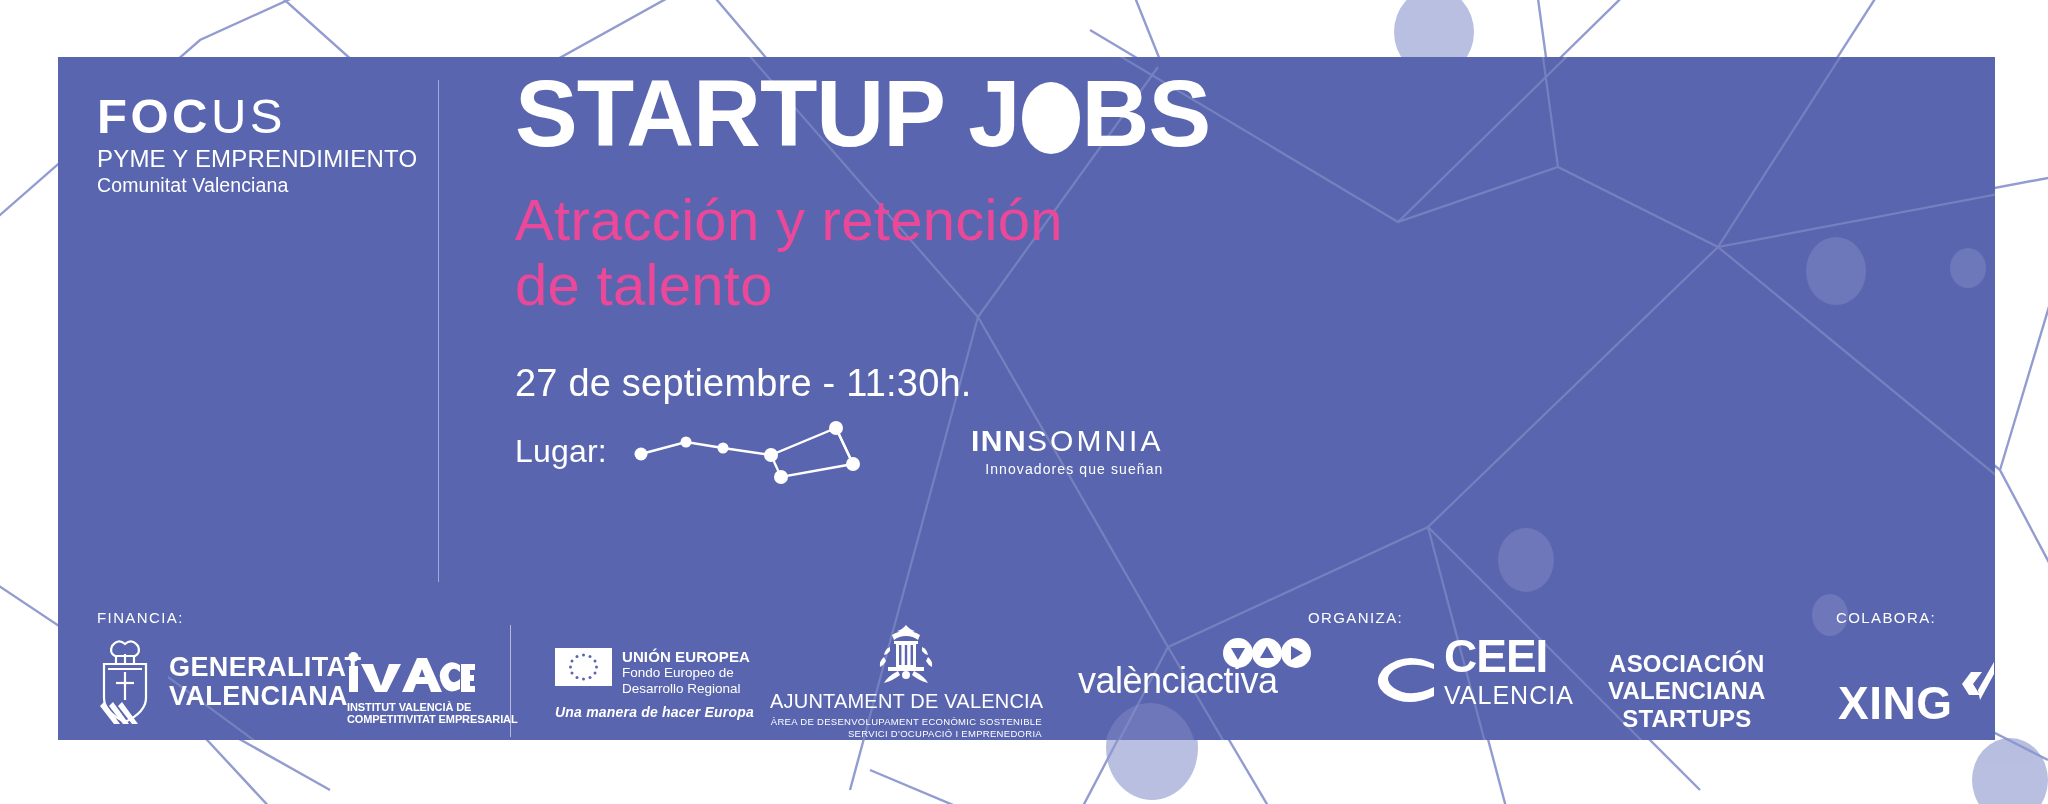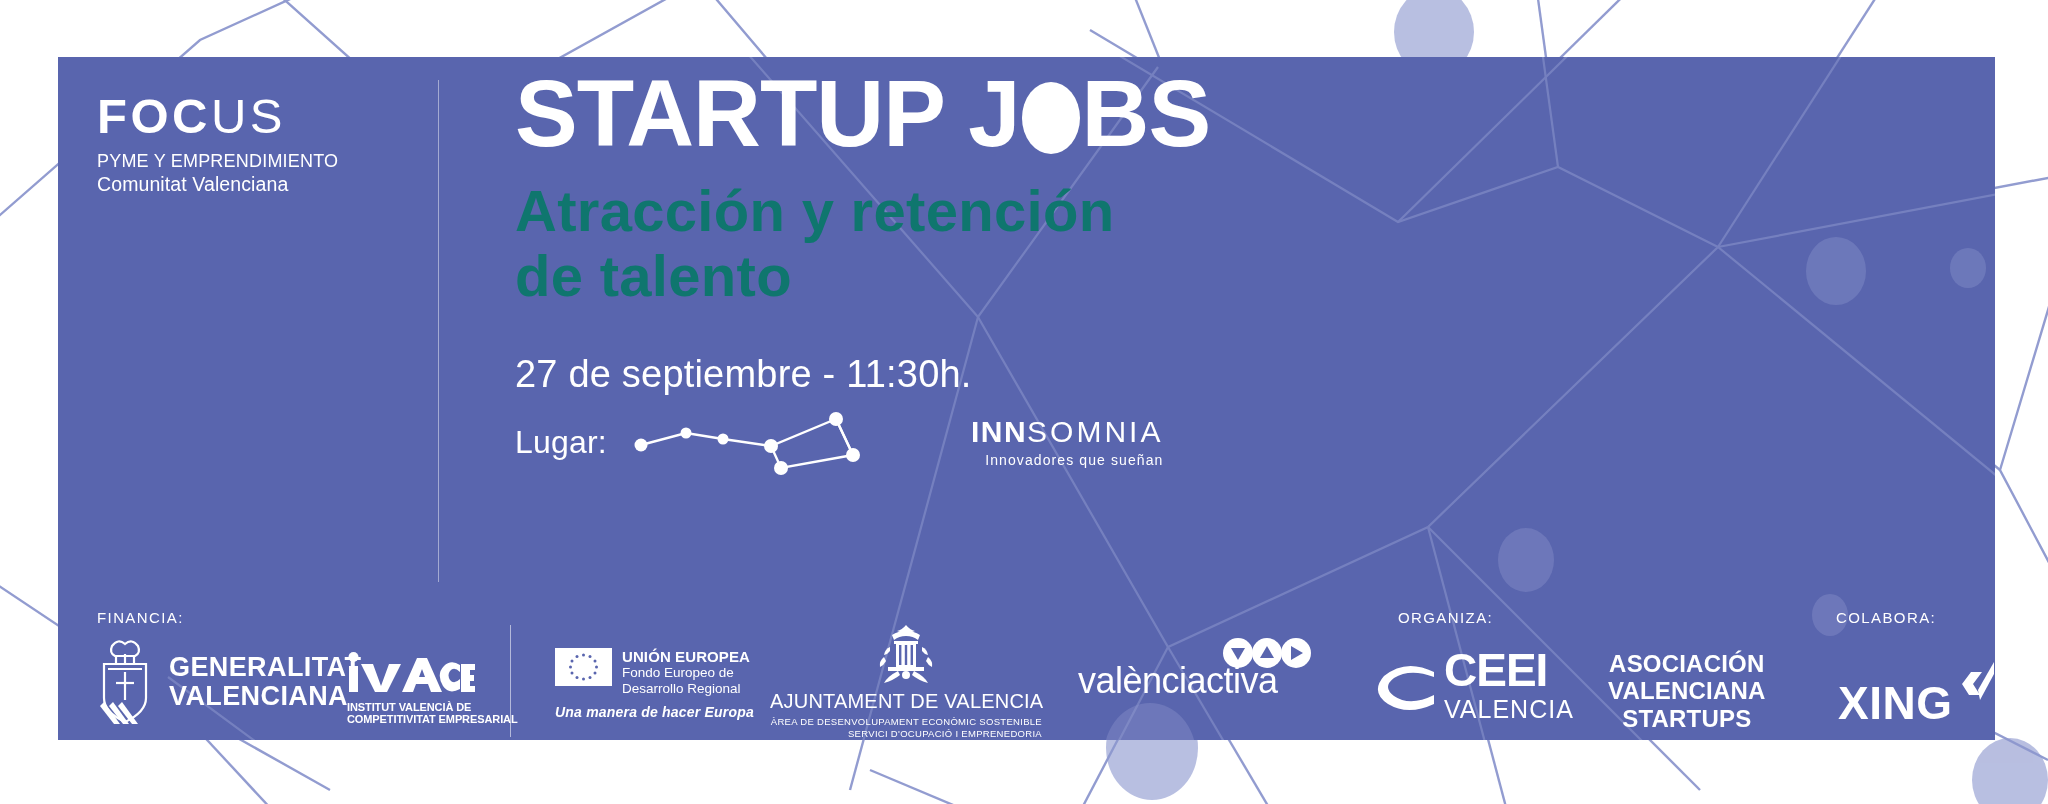--- a/index.html
+++ b/index.html
@@ -23,21 +23,21 @@
 
   
   .focus-block{position:absolute;left:97px;top:92px;width:300px;}
   .focus-word{
     font-size:49px;letter-spacing:3.5px;line-height:1;color:#fff;white-space:nowrap;
     font-family:"Liberation Sans", sans-serif;
   }
   .focus-word .b{font-weight:bold;}
   .focus-word .l{font-weight:300;}
   .focus-sub1{
-    margin-top:10px;font-size:18px;color:#ffffff;letter-spacing:.2px;
+    margin-top:4px;font-size:24px;color:#ffffff;letter-spacing:.2px;
     font-weight:400;white-space:nowrap;
   }
   .focus-sub2{
     margin-top:1px;font-size:19.5px;color:#ffffff;letter-spacing:.1px;
     font-weight:400;white-space:nowrap;
   }
 
   .vdivider{
     position:absolute;left:438px;top:80px;width:1px;height:502px;
     background:rgba(255,255,255,.45);
@@ -47,21 +47,21 @@
   .hero{position:absolute;left:515px;top:66px;}
   .hero-title{
     font-size:94px;font-weight:bold;color:#fff;letter-spacing:-1px;
     line-height:1.02;white-space:nowrap;display:flex;align-items:center;
   }
   .jobs-o{
     display:inline-block;width:58px;height:72px;border-radius:50%;
     background:#fff;margin:0 2px;vertical-align:middle;position:relative;top:4px;
   }
   .hero-sub{
-    margin-top:17px;font-size:58px;font-weight:700;color:#0f766e;line-height:1.12;
+    margin-top:26px;font-size:58px;font-weight:400;color:#ec4899;line-height:1.12;
     letter-spacing:.3px;white-space:nowrap;
   }
   .hero-date{
     margin-top:44px;font-size:38px;font-weight:300;color:#fff;letter-spacing:.2px;
     white-space:nowrap;
   }
   .hero-place{
     margin-top:12px;display:flex;align-items:center;gap:0px;
   }
   .lugar-label{font-size:32px;font-weight:300;color:#fff;letter-spacing:.2px;}
@@ -213,21 +213,21 @@
         </svg>
         <span class="inn-text">
           <span class="inn-main"><span class="bold">INN</span><span class="light">SOMNIA</span></span>
           <div class="inn-tag">Innovadores que sueñan</div>
         </span>
       </span>
     </div>
   </div>
 
   <div class="foot-label" style="left:97px;top:609px;">FINANCIA:</div>
-  <div class="foot-label" style="left:1398px;top:609px;">ORGANIZA:</div>
+  <div class="foot-label" style="left:1308px;top:609px;">ORGANIZA:</div>
   <div class="foot-label" style="left:1836px;top:609px;">COLABORA:</div>
 
   <div style="position:absolute;left:94px;top:636px;display:flex;align-items:center;">
     <svg width="62" height="92" viewBox="0 0 62 92">
       <g fill="none" stroke="#fff" stroke-width="2.2">
         <path d="M10 28 L10 62 Q10 76 31 86 Q52 76 52 62 L52 28 Z"></path>
         <path d="M14 33 L48 33"></path>
         <path d="M31 36 L31 64"></path>
         <path d="M22 47 L40 47"></path>
         <path d="M18 10 q6 -8 13 -2 q7 -6 13 2 q3 7 -3 10 l-20 0 q-6 -3 -3 -10 z"></path>
@@ -326,21 +326,21 @@
         <path d="M8 10 L22 10 L15 22 Z" fill="#5965AE"></path>
         <circle cx="44" cy="15" r="15" fill="#fff"></circle>
         <path d="M37 20 L44 8 L51 20 Z" fill="#5965AE"></path>
         <circle cx="73" cy="15" r="15" fill="#fff"></circle>
         <path d="M68 8 L80 15 L68 22 Z" fill="#5965AE"></path>
       </g>
     </svg>
     <div class="va-text"><span>valènci</span><span>activa</span></div>
   </div>
 
-  <div style="position:absolute;left:1372px;top:650px;display:flex;align-items:flex-start;">
+  <div style="position:absolute;left:1372px;top:636px;display:flex;align-items:flex-end;">
     <svg width="68" height="62" viewBox="0 0 68 62" style="margin-top:6px;">
       <path d="M62 16 q-28 -14 -50 4 q-14 16 4 28 q20 12 46 0 l0 -9 q-24 12 -40 1 q-12 -9 0 -18 q16 -10 40 -1 Z" fill="#ffffff"></path>
     </svg>
     <div style="margin-left:4px;">
       <div class="ceei-text">CEEI</div>
       <div class="ceei-sub" style="text-align:right;margin-top:4px;">VALENCIA</div>
     </div>
   </div>
 
   <div style="position:absolute;left:1608px;top:650px;">

